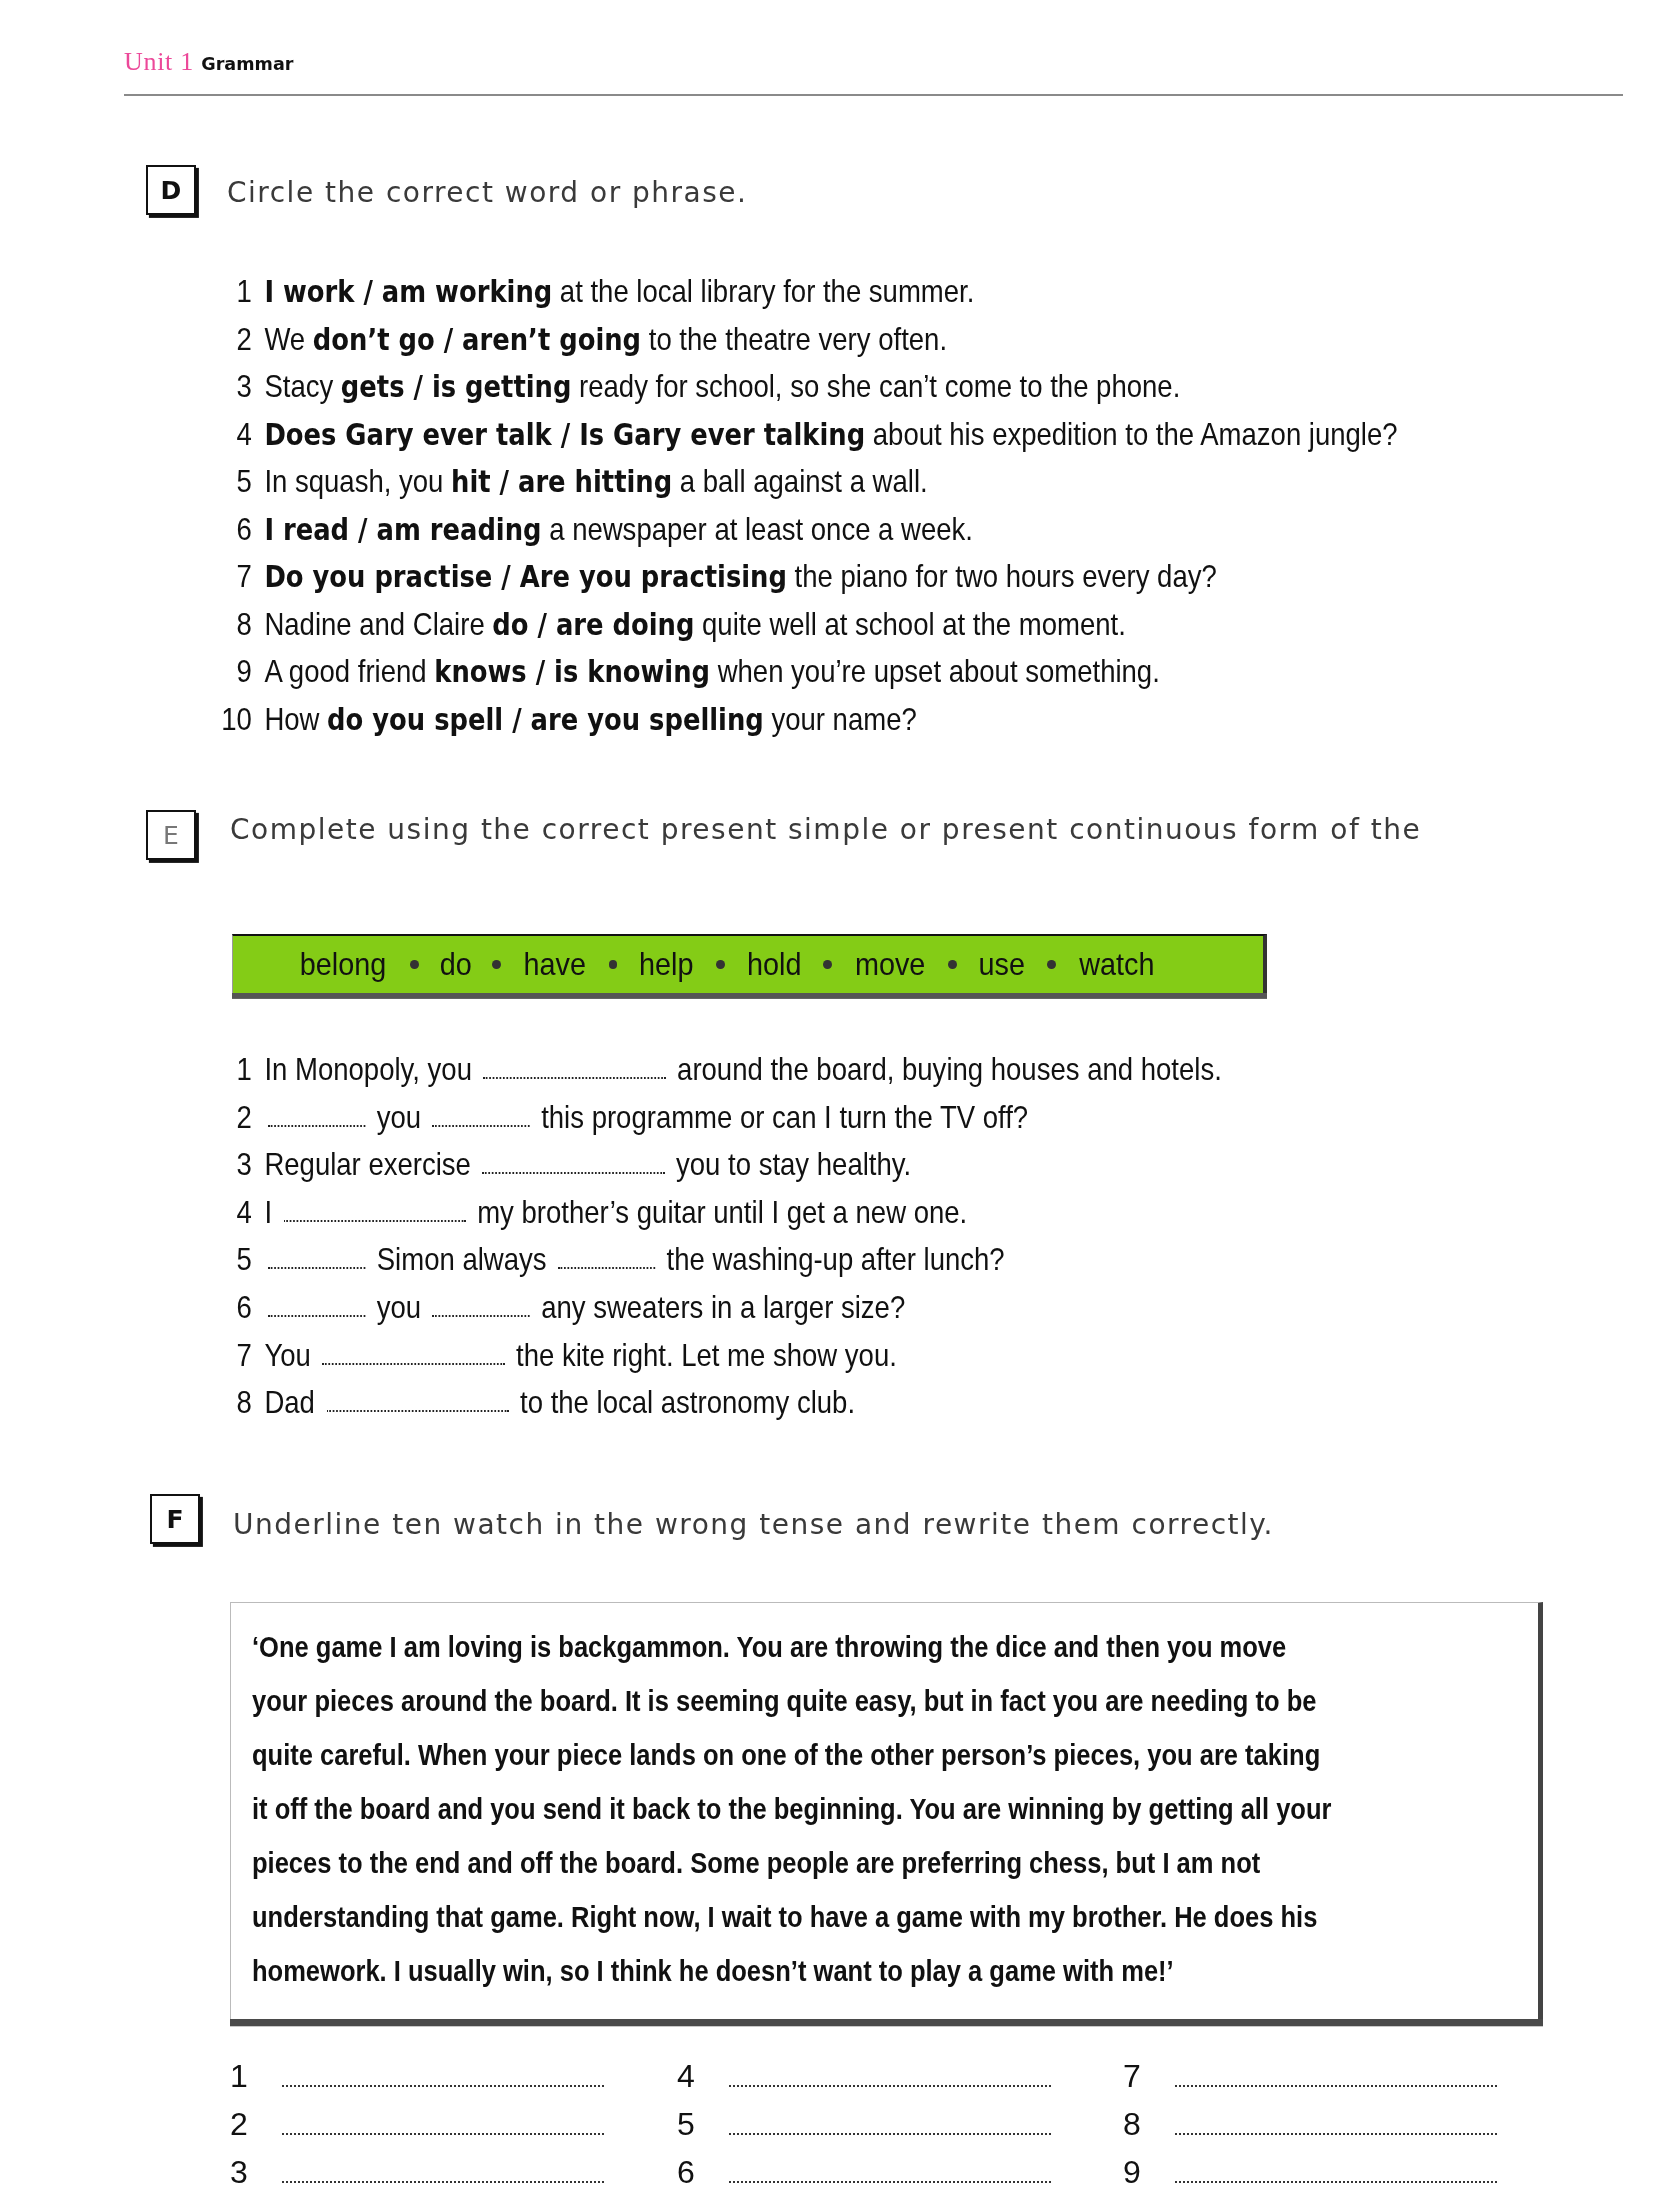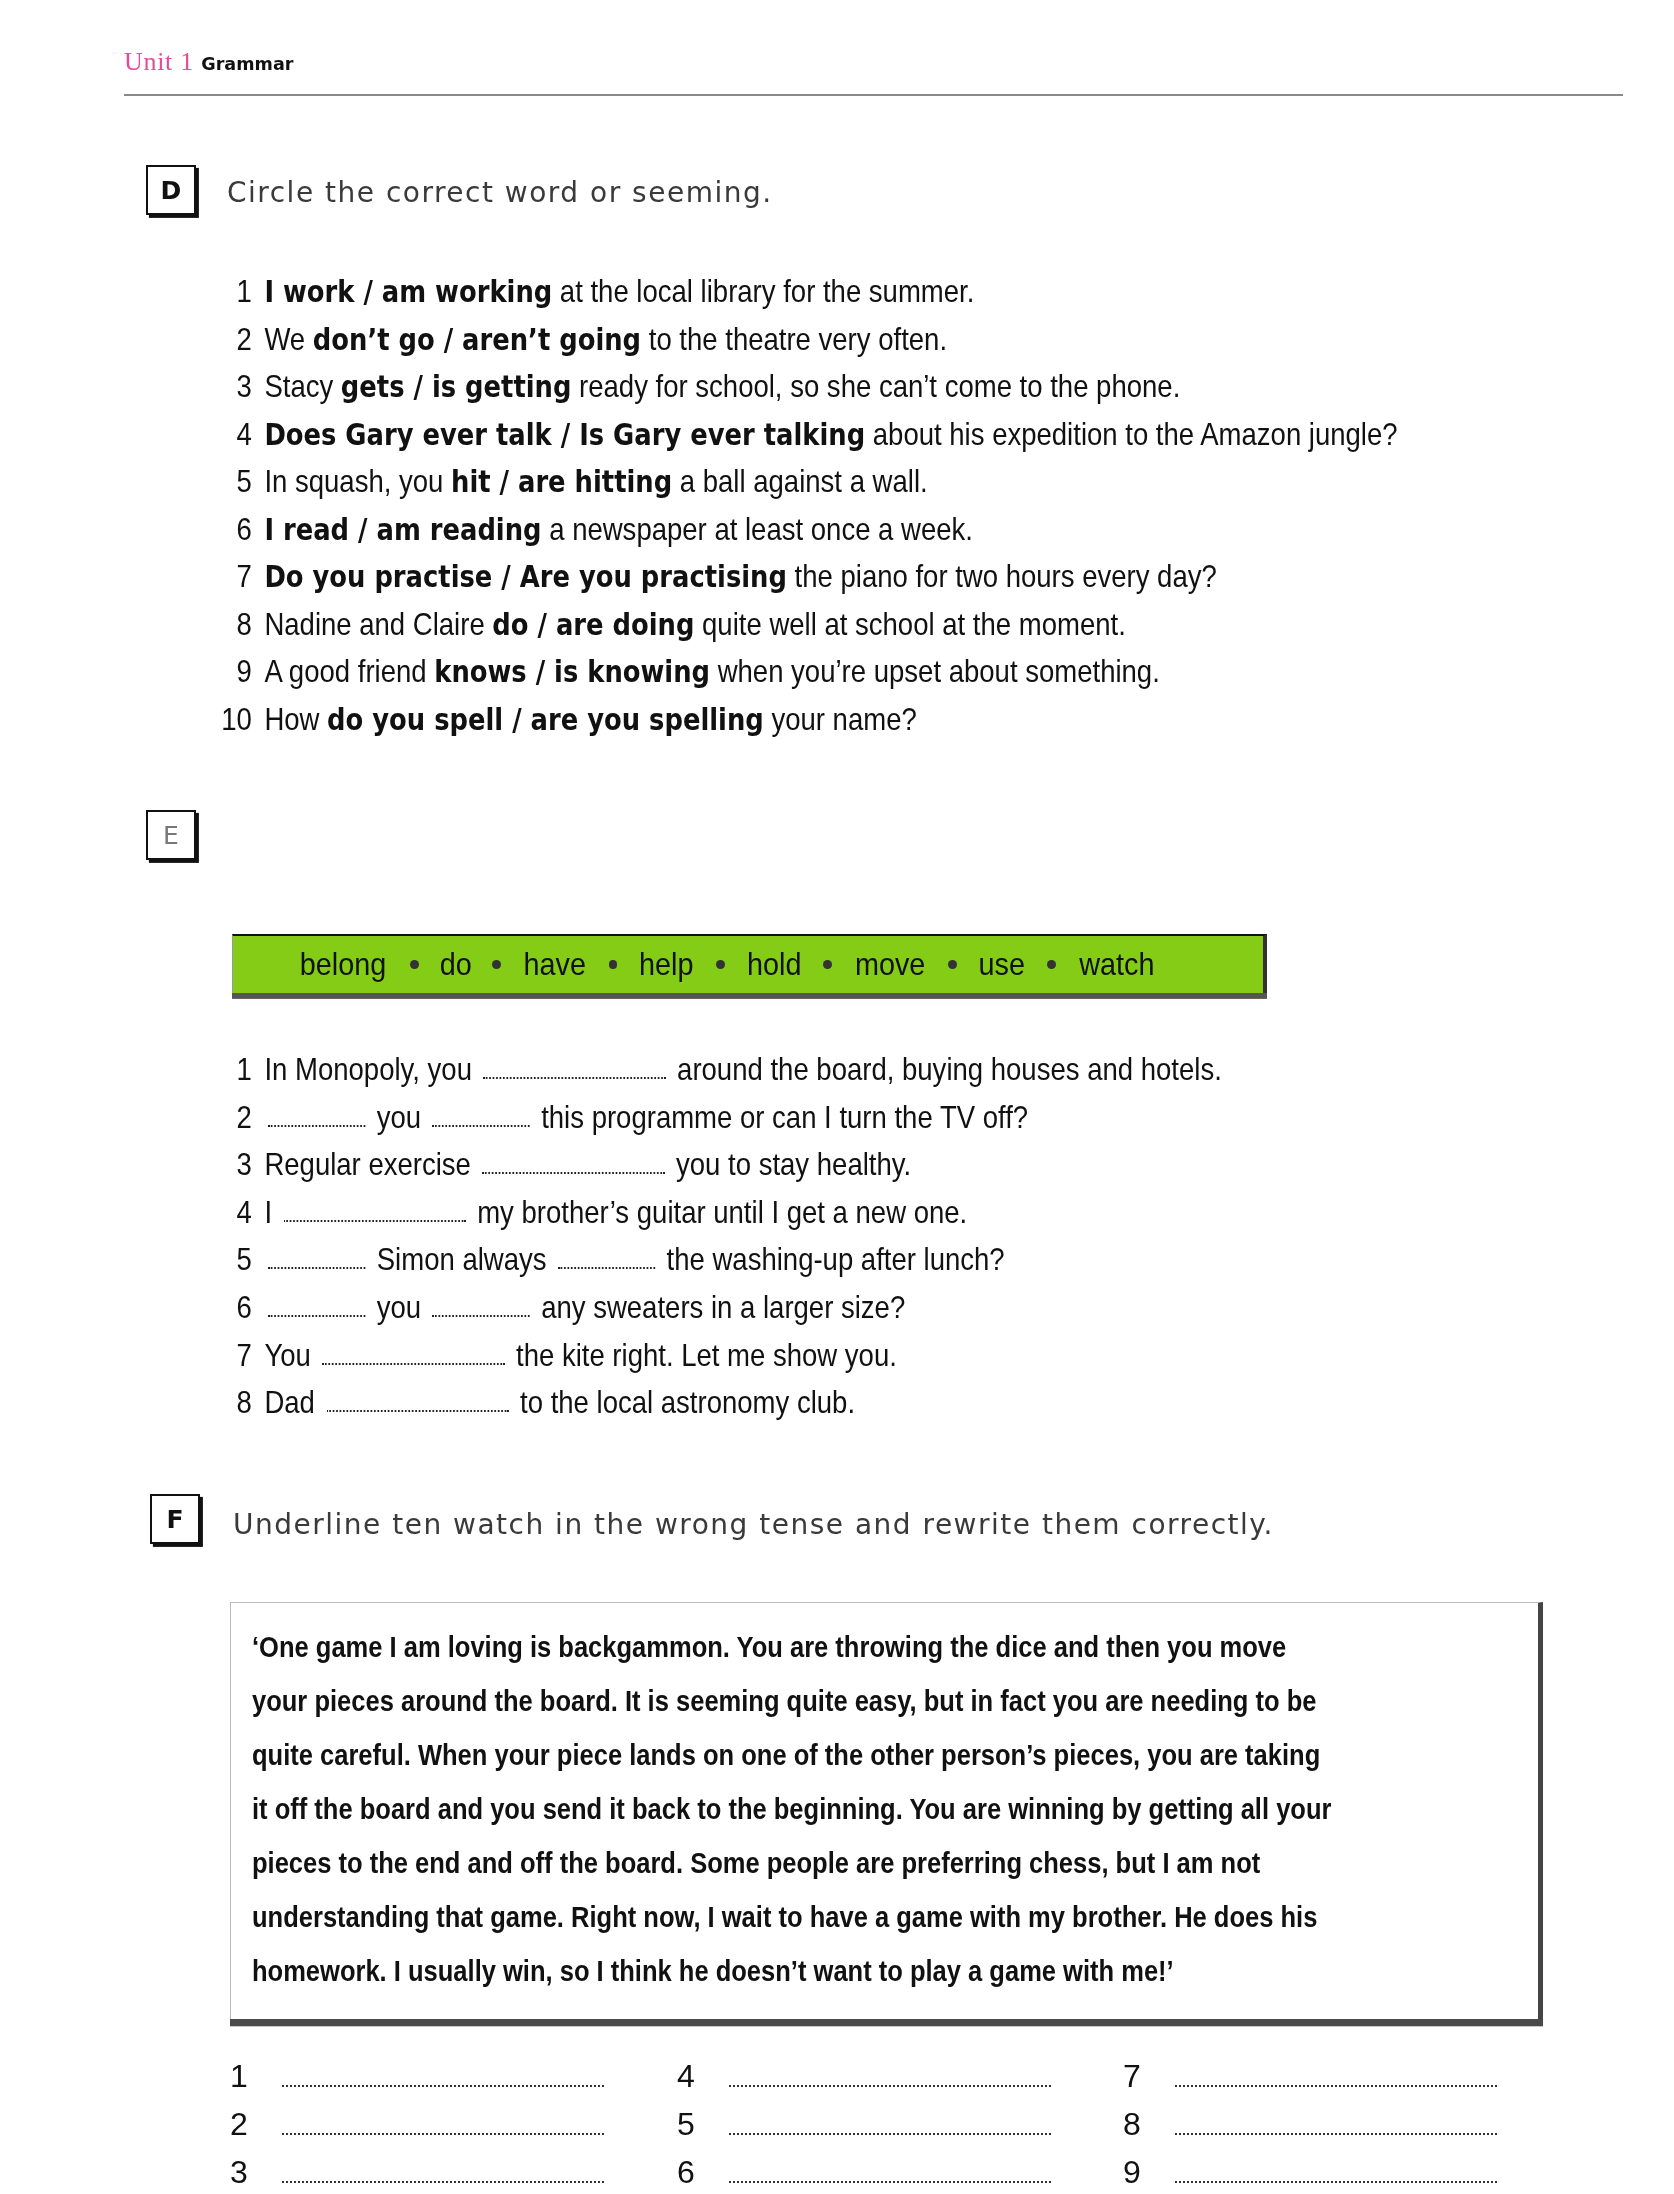--- a/index.html
+++ b/index.html
@@ -40,36 +40,37 @@
 </style>
 </head>
 <body>
 
 <div class="abs unit-header">
   <span class="unit">Unit 1</span><span class="grammar">Grammar</span>
 </div>
 <div class="abs header-rule"></div>
 
 <div class="abs sec-box" style="left:146px; top:165px;">D</div>
-<div class="abs instruction" style="left:227px; top:173px;">Circle the correct word or seeming.</div>
+<div class="abs instruction" style="left:227px; top:173px;">Circle the correct word or phrase.</div>
 <div id="d-list">
     <div class="abs list-item" style="left: 214px; top: 272px;"><span class="num">1</span><span class="b">I work</span><span class="b"> / </span><span class="b">am working</span><span> at the local library for the summer.</span></div>
     <div class="abs list-item" style="left: 214px; top: 320px;"><span class="num">2</span><span>We </span><span class="b">don’t go</span><span class="b"> / </span><span class="b">aren’t going</span><span> to the theatre very often.</span></div>
     <div class="abs list-item" style="left: 214px; top: 367px;"><span class="num">3</span><span>Stacy </span><span class="b">gets</span><span class="b"> / </span><span class="b">is getting</span><span> ready for school, so she can’t come to the phone.</span></div>
     <div class="abs list-item" style="left: 214px; top: 415px;"><span class="num">4</span><span class="b">Does Gary ever talk</span><span class="b"> / </span><span class="b">Is Gary ever talking</span><span> about his expedition to the Amazon jungle?</span></div>
     <div class="abs list-item" style="left: 214px; top: 462px;"><span class="num">5</span><span>In squash, you </span><span class="b">hit</span><span class="b"> / </span><span class="b">are hitting</span><span> a ball against a wall.</span></div>
     <div class="abs list-item" style="left: 214px; top: 510px;"><span class="num">6</span><span class="b">I read</span><span class="b"> / </span><span class="b">am reading</span><span> a newspaper at least once a week.</span></div>
     <div class="abs list-item" style="left: 214px; top: 557px;"><span class="num">7</span><span class="b">Do you practise</span><span class="b"> / </span><span class="b">Are you practising</span><span> the piano for two hours every day?</span></div>
     <div class="abs list-item" style="left: 214px; top: 605px;"><span class="num">8</span><span>Nadine and Claire </span><span class="b">do</span><span class="b"> / </span><span class="b">are doing</span><span> quite well at school at the moment.</span></div>
     <div class="abs list-item" style="left: 214px; top: 652px;"><span class="num">9</span><span>A good friend </span><span class="b">knows</span><span class="b"> / </span><span class="b">is knowing</span><span> when you’re upset about something.</span></div>
     <div class="abs list-item" style="left: 214px; top: 700px;"><span class="num">10</span><span>How </span><span class="b">do you spell</span><span class="b"> / </span><span class="b">are you spelling</span><span> your name?</span></div>
   </div>
 
 <div class="abs sec-box e" style="left:146px; top:810px;">E</div>
 <div class="abs instruction" style="left:230px; top:810px;">
+  <div>Complete using the correct present simple or present continuous form of the</div>
 </div>
 <div class="abs verb-box" id="verb-box">
     <span class="verb">belong</span>
     <span class="dot"></span>
     <span class="verb">do</span>
     <span class="dot"></span>
     <span class="verb">have</span>
     <span class="dot"></span>
     <span class="verb">help</span>
     <span class="dot"></span>

